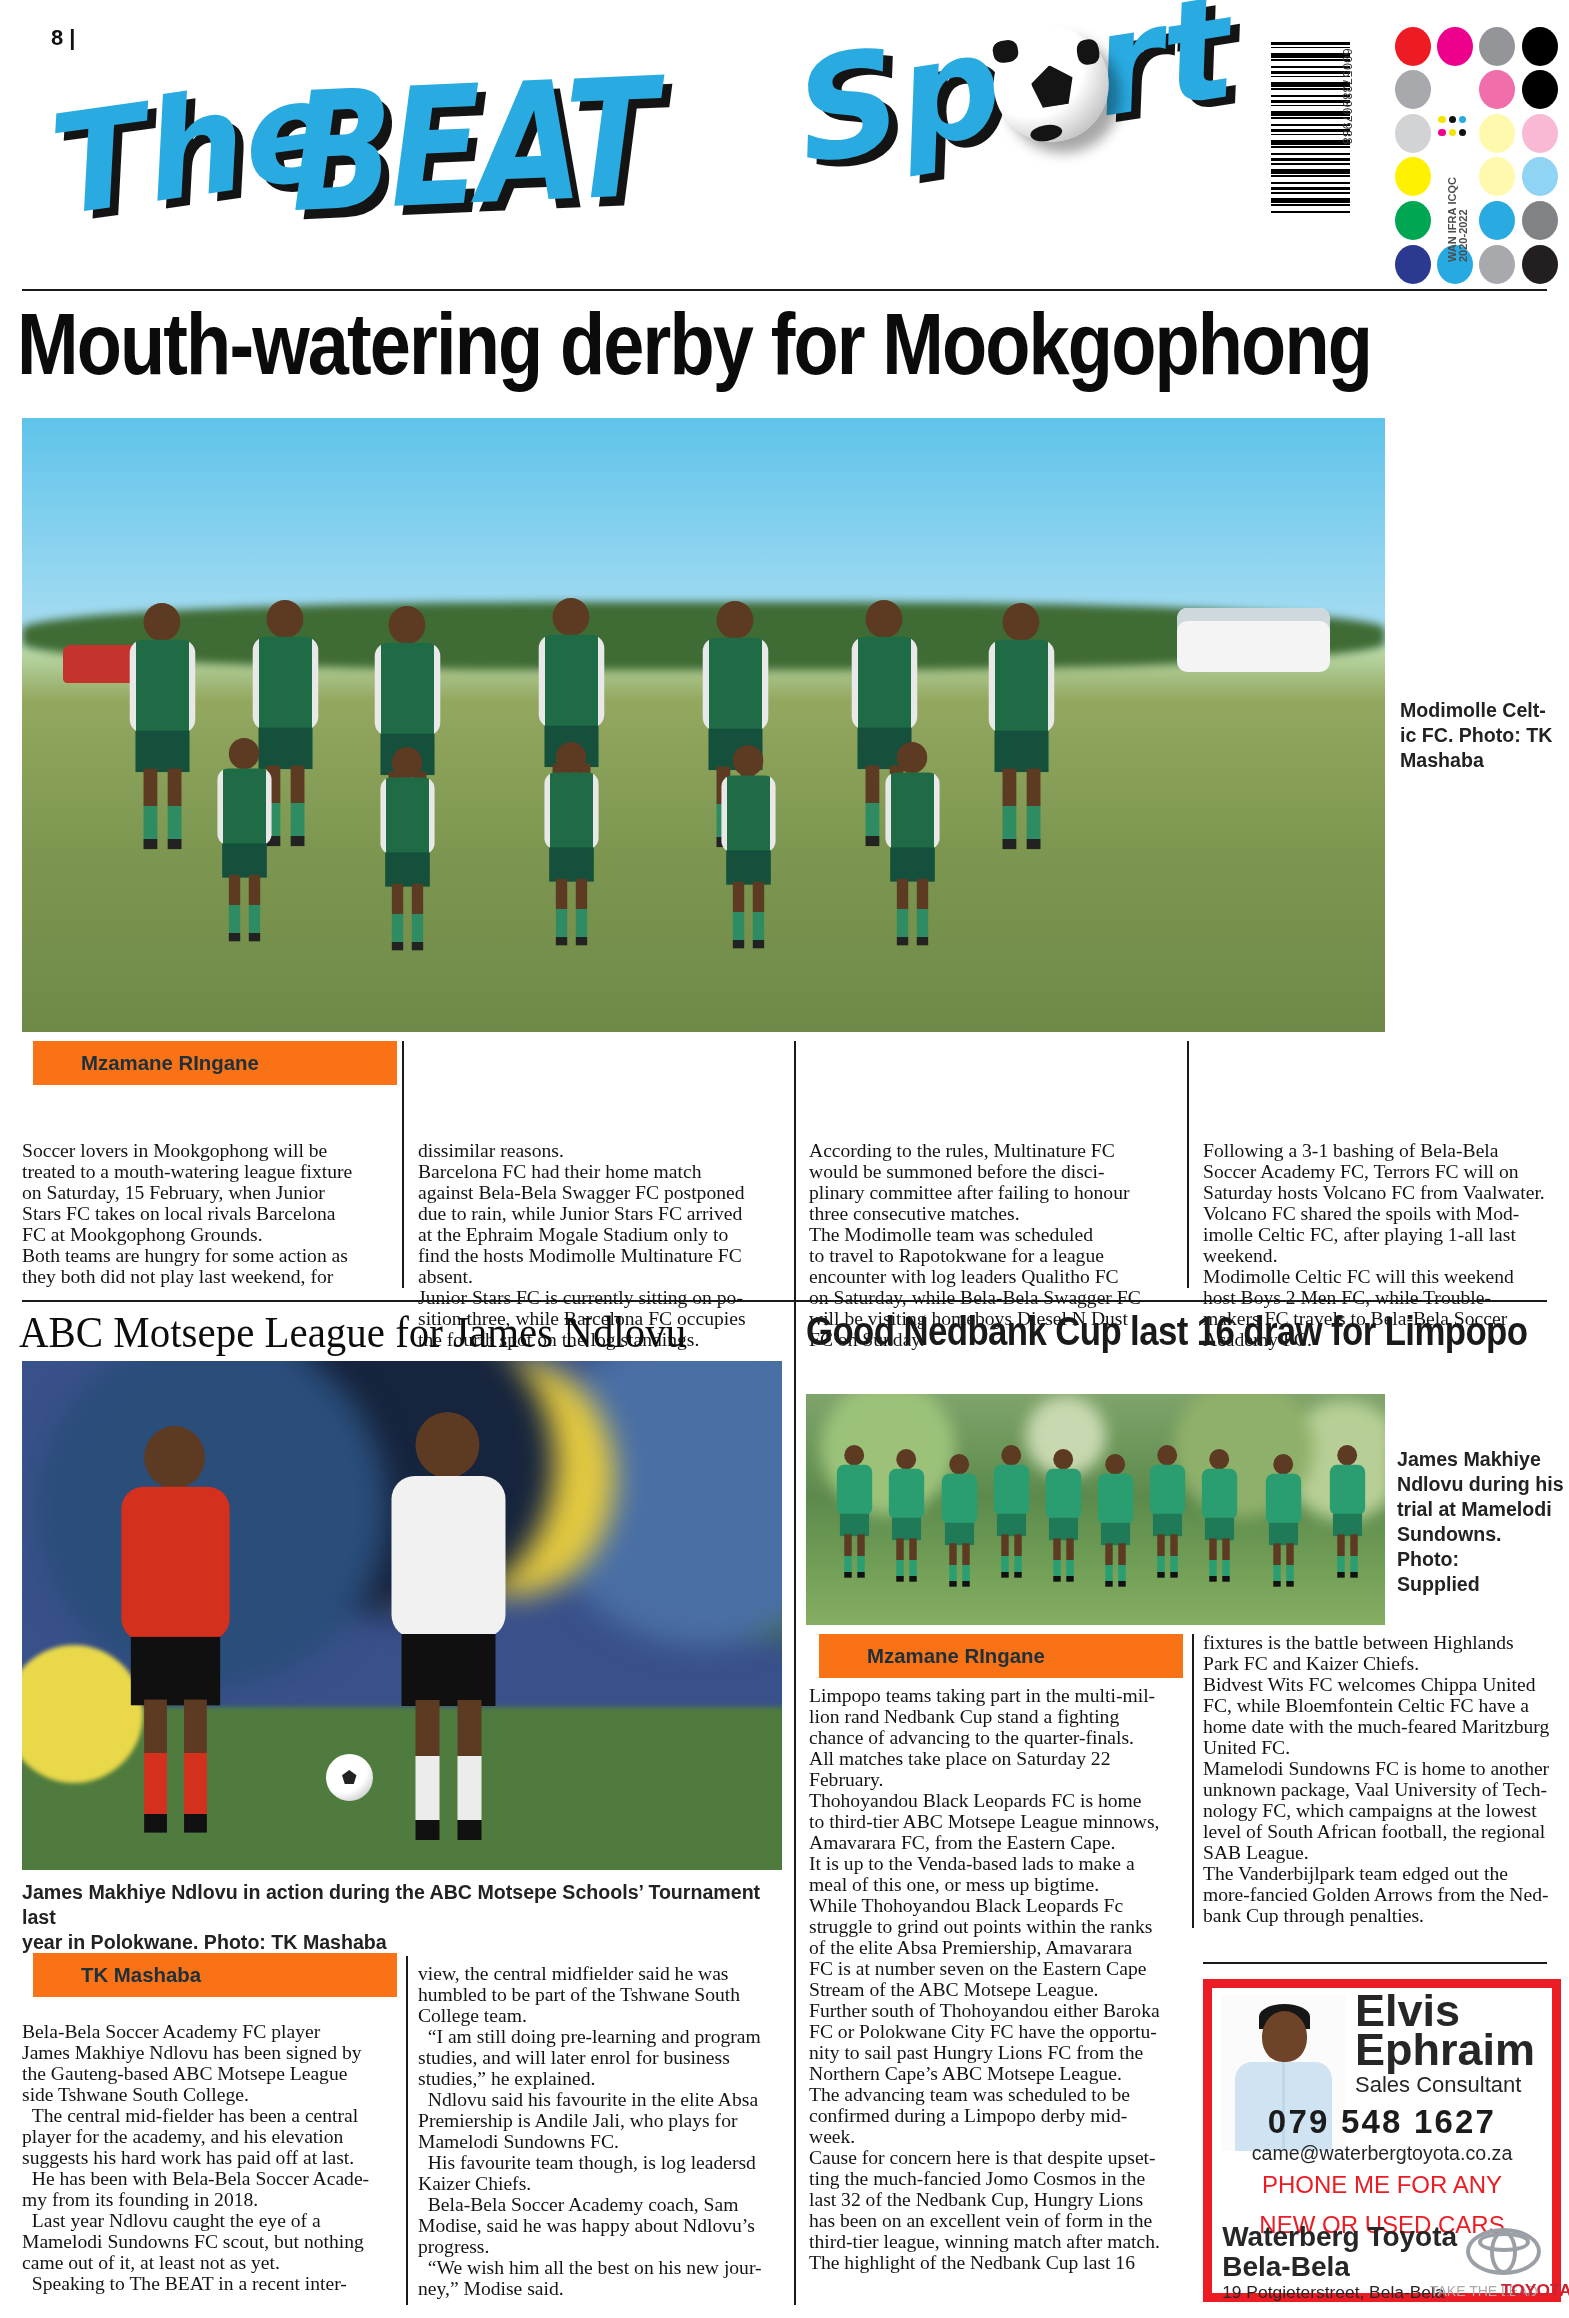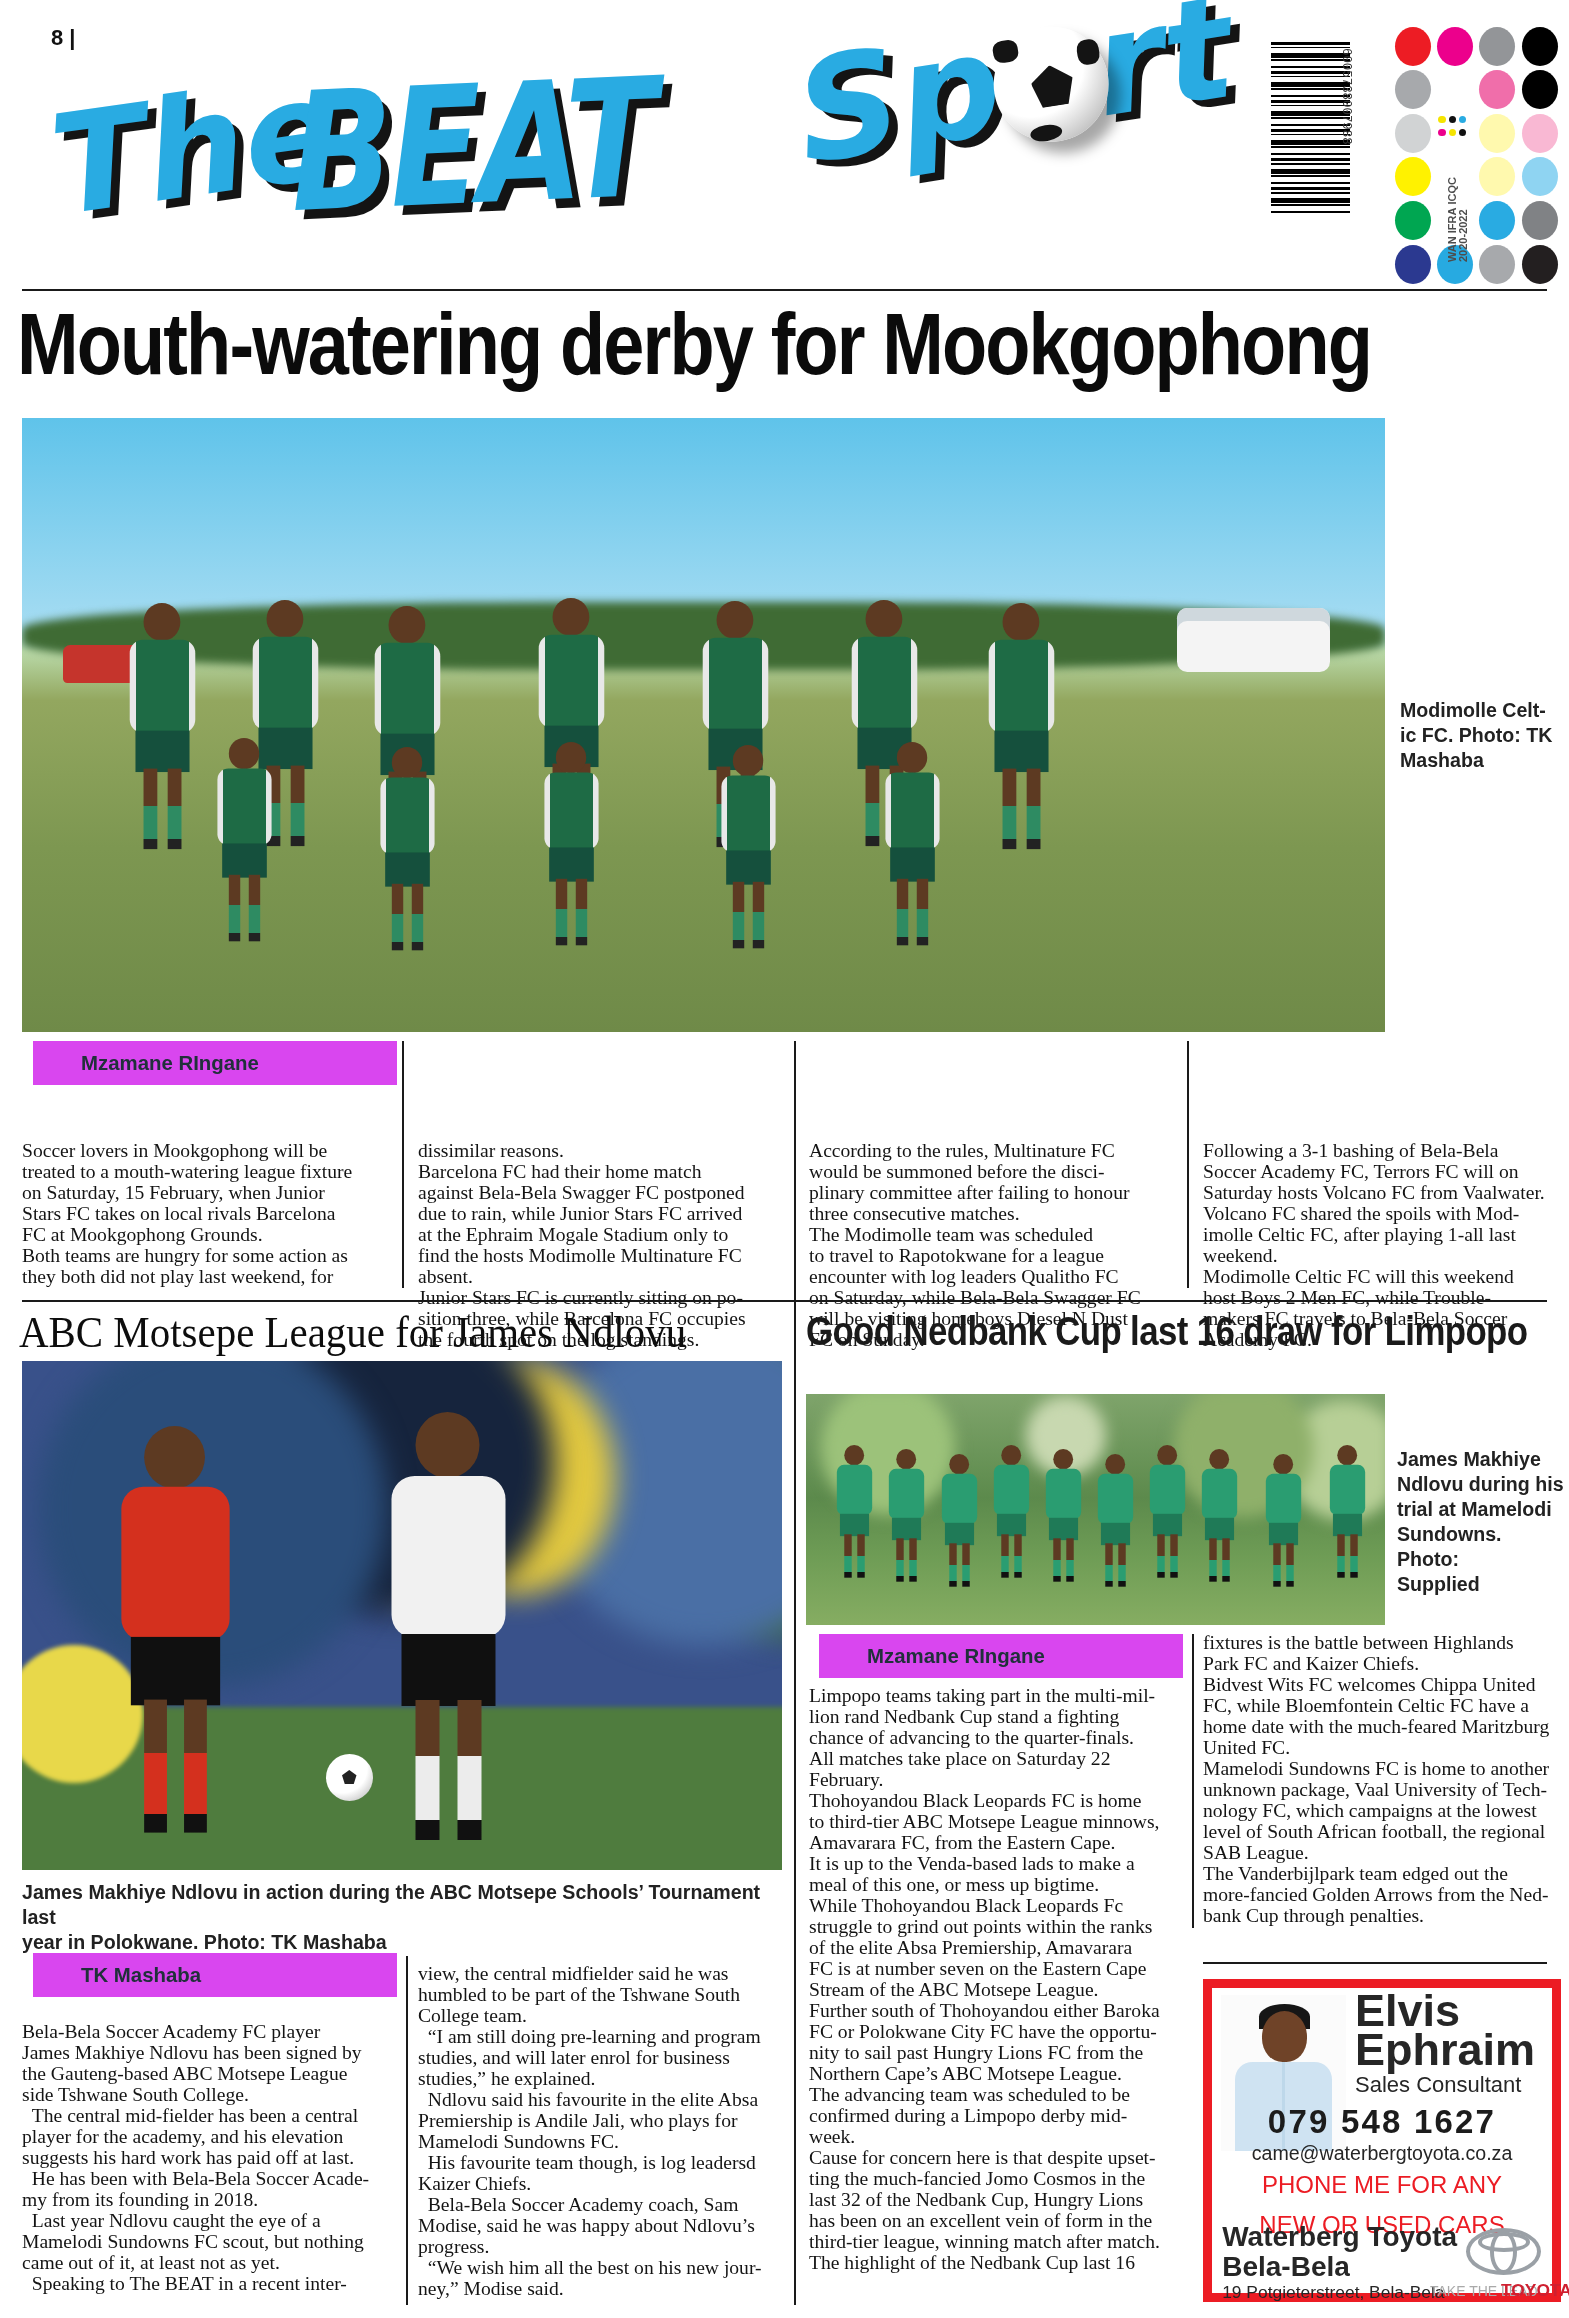--- a/index.html
+++ b/index.html
@@ -50,21 +50,21 @@
   .headline-main{left:17.4px;top:294px;width:1541px;font-size:87px;font-weight:bold;
      letter-spacing:-2.2px;color:#0b0b0b;white-space:nowrap;transform:scaleX(.85);
      transform-origin:0 50%;}
   .headline-serif{left:19px;top:1307px;font-family:"Liberation Serif",serif;font-size:44px;
      color:#0d0d0d;white-space:nowrap;transform:scaleX(.93);transform-origin:0 50%;}
   .headline-ned{left:806px;top:1309px;font-size:40px;font-weight:bold;color:#1a1a1a;
      white-space:nowrap;transform:scaleX(.87);transform-origin:0 50%;letter-spacing:-0.7px;}
   
   .col{position:absolute;width:369px;font-family:"Liberation Serif",serif;font-size:19.6px;
        line-height:21px;color:#141414;white-space:pre-line;}
-  .byline{position:absolute;width:364px;height:44px;background:#d946ef;color:#20303a;
+  .byline{position:absolute;width:364px;height:44px;background:#f97316;color:#20303a;
        font-weight:bold;font-size:20.4px;line-height:44px;padding-left:48px;box-sizing:border-box;}
   .cap{position:absolute;font-weight:bold;font-size:19.6px;line-height:25px;color:#222;
        white-space:pre-line;}
   
   .photo{position:absolute;overflow:hidden;background:#cfe6ef;}
   .photo-main{left:22px;top:418px;width:1363px;height:614px;
      background:linear-gradient(180deg,#5fc3ea 0,#a5dcf2 34%,#b9d9a8 38%,#93a75f 46%,#7d9751 70%,#6f8a48 100%);}
   .treeline{position:absolute;left:0;top:30%;width:100%;height:11%;background:#3f6b34;
      filter:blur(4.4px);border-radius:40%;}
   .van{position:absolute;right:4%;top:31%;width:153px;height:64px;background:#f4f4f4;

